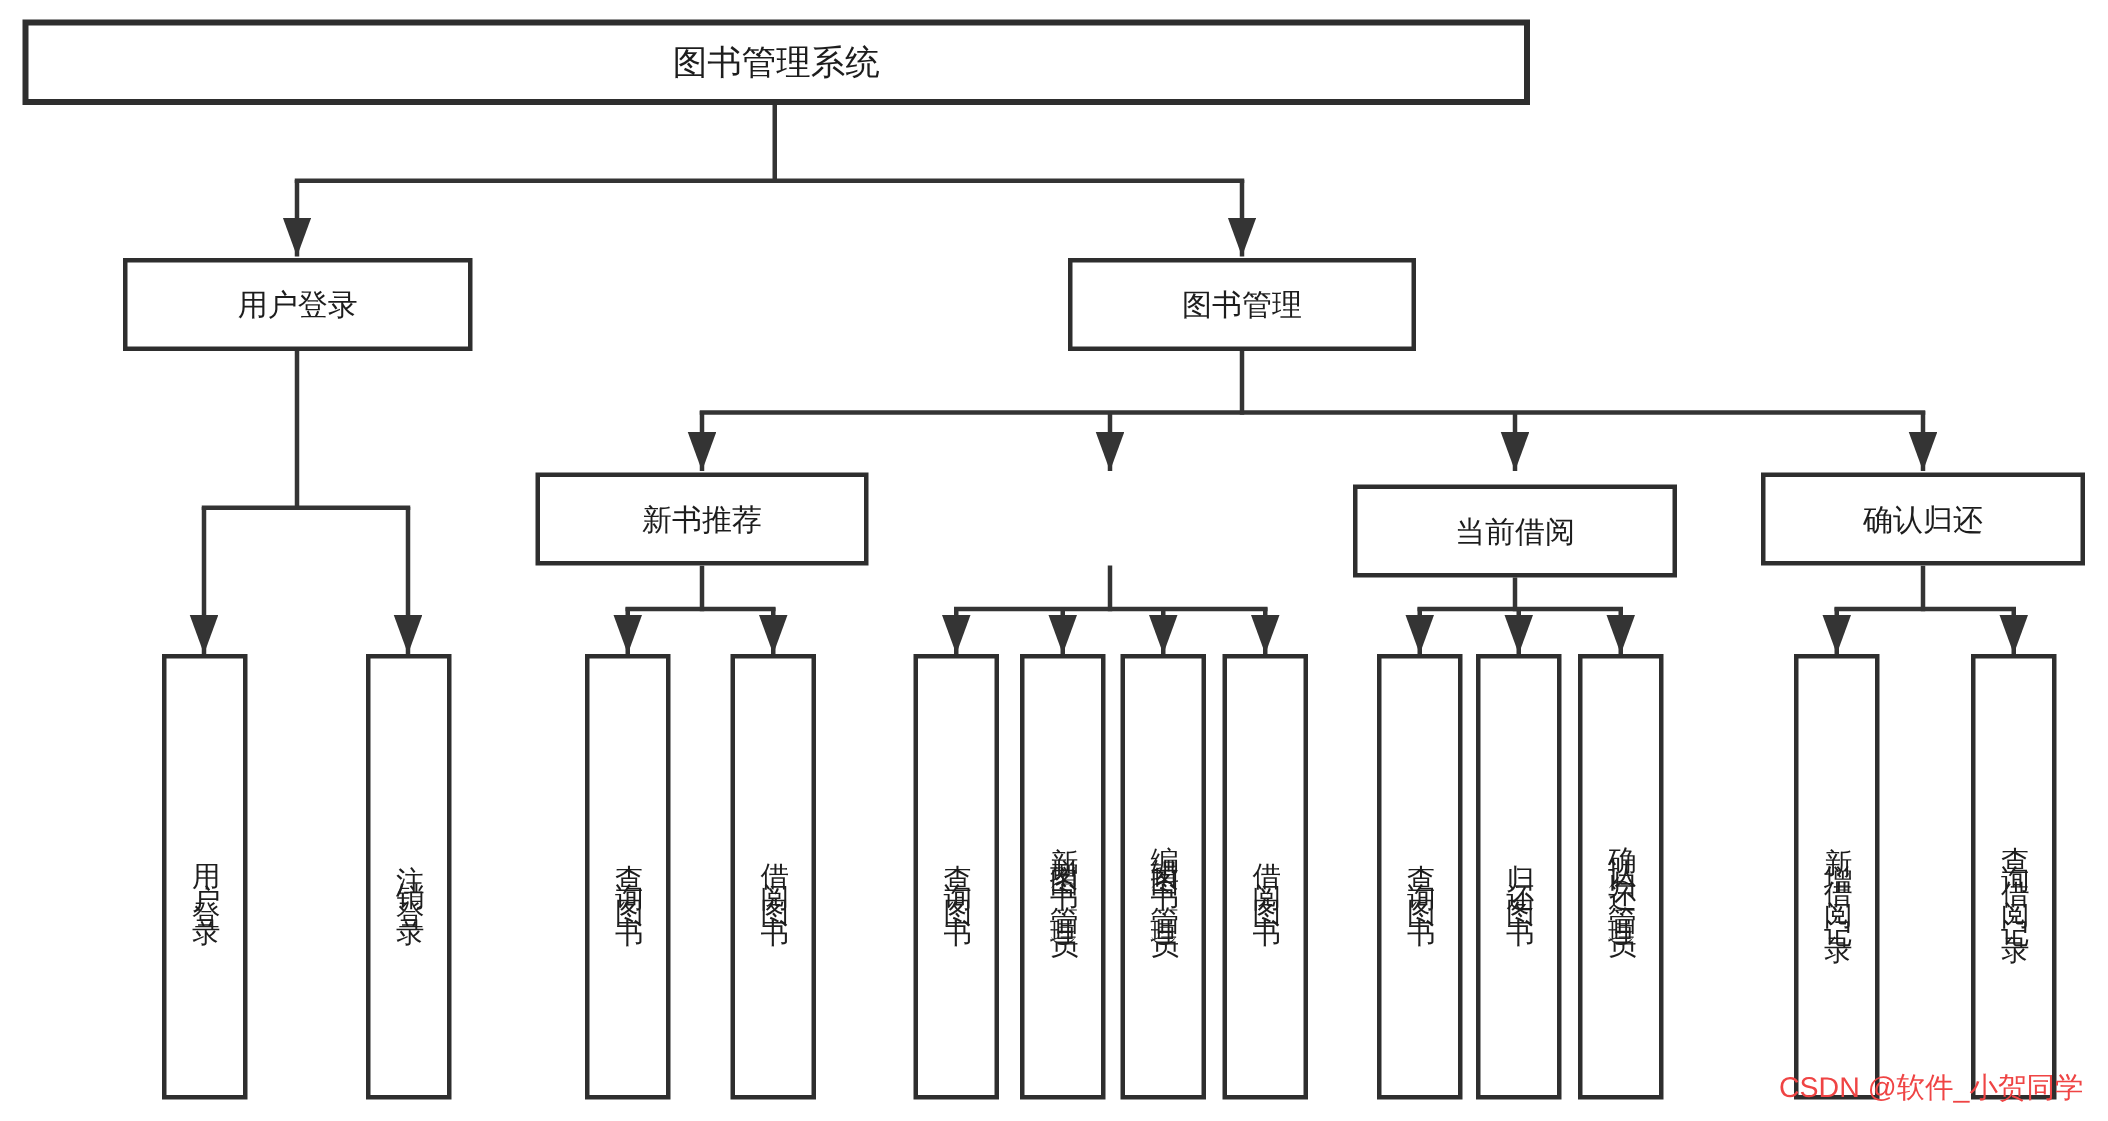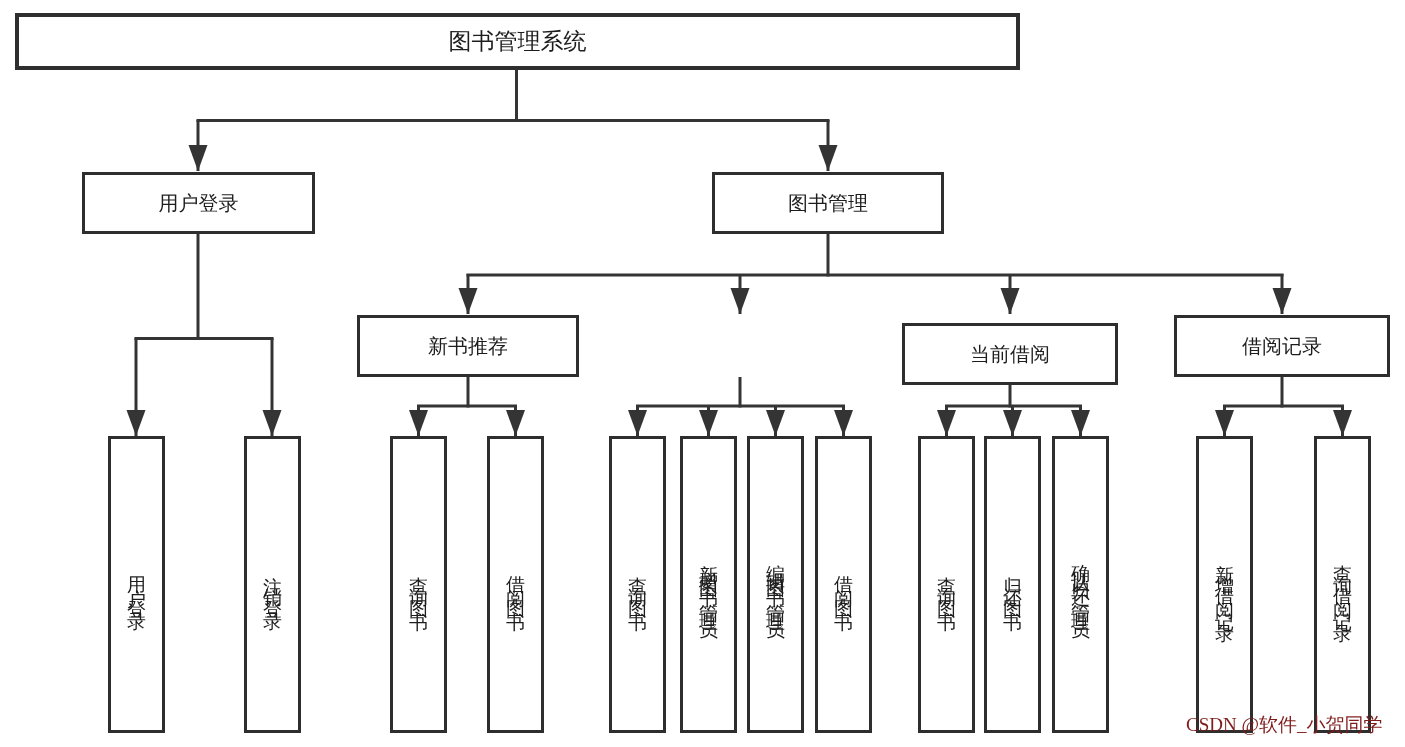--- a/index.html
+++ b/index.html
@@ -1,21 +1,21 @@
 <!DOCTYPE html>
 <html><head>
 <meta charset="utf-8">
 <style>
   html, body { margin: 0; padding: 0; background: #ffffff; }
   .canvas {
     position: relative;
     width: 1405px;
     height: 747px;
     background: #ffffff;
-    font-family: Liberation Serif, serif;
+    font-family: Liberation Sans, sans-serif;
     color: #1d1d1d;
     overflow: hidden;
   }
   svg.lines { position: absolute; left: 0; top: 0; z-index: 1; }
   svg.lines line { stroke: #343434; stroke-width: 3; }
   svg.lines line.a { marker-end: url(#ah); }
 
   .node {
     position: absolute;
     box-sizing: border-box;
@@ -48,21 +48,21 @@
     z-index: 2;
     overflow: hidden;
   }
   .leaf.long { letter-spacing: 8px; }
 
   .watermark {
     position: absolute;
     left: 1186px;
     top: 712px;
     font-size: 19px;
-    color: #7f1d1d;
+    color: #ef4444;
     z-index: 3;
     white-space: nowrap;
   }
 </style>
 </head>
 <body>
 
 <div class="canvas">
 
   <svg class="lines" width="1405" height="747">
@@ -113,21 +113,21 @@
     <line class="a" x1="1342.5" y1="405" x2="1342.5" y2="436"></line>
   </svg>
 
   <div class="node root" style="left:15px;top:13px;width:1005px;height:57px">图书管理系统</div>
 
   <div class="node" style="left:82px;top:172px;width:233px;height:62px">用户登录</div>
   <div class="node" style="left:712px;top:172px;width:232px;height:62px">图书管理</div>
 
   <div class="node" style="left:357px;top:315px;width:222px;height:62px">新书推荐</div>
   <div class="node" style="left:902px;top:323px;width:216px;height:62px">当前借阅</div>
-  <div class="node" style="left:1174px;top:315px;width:216px;height:62px">借阅记录</div>
+  <div class="node" style="left:1174px;top:315px;width:216px;height:62px">确认归还</div>
 
   <div class="leaf" style="left:108px">用户登录</div>
   <div class="leaf" style="left:244px">注销登录</div>
 
   <div class="leaf" style="left:390px">查询图书</div>
   <div class="leaf" style="left:487px">借阅图书</div>
 
   <div class="leaf" style="left:609px">查询图书</div>
   <div class="leaf long" style="left:680px">新增图书（管理员）</div>
   <div class="leaf long" style="left:747px">编辑图书（管理员）</div>

